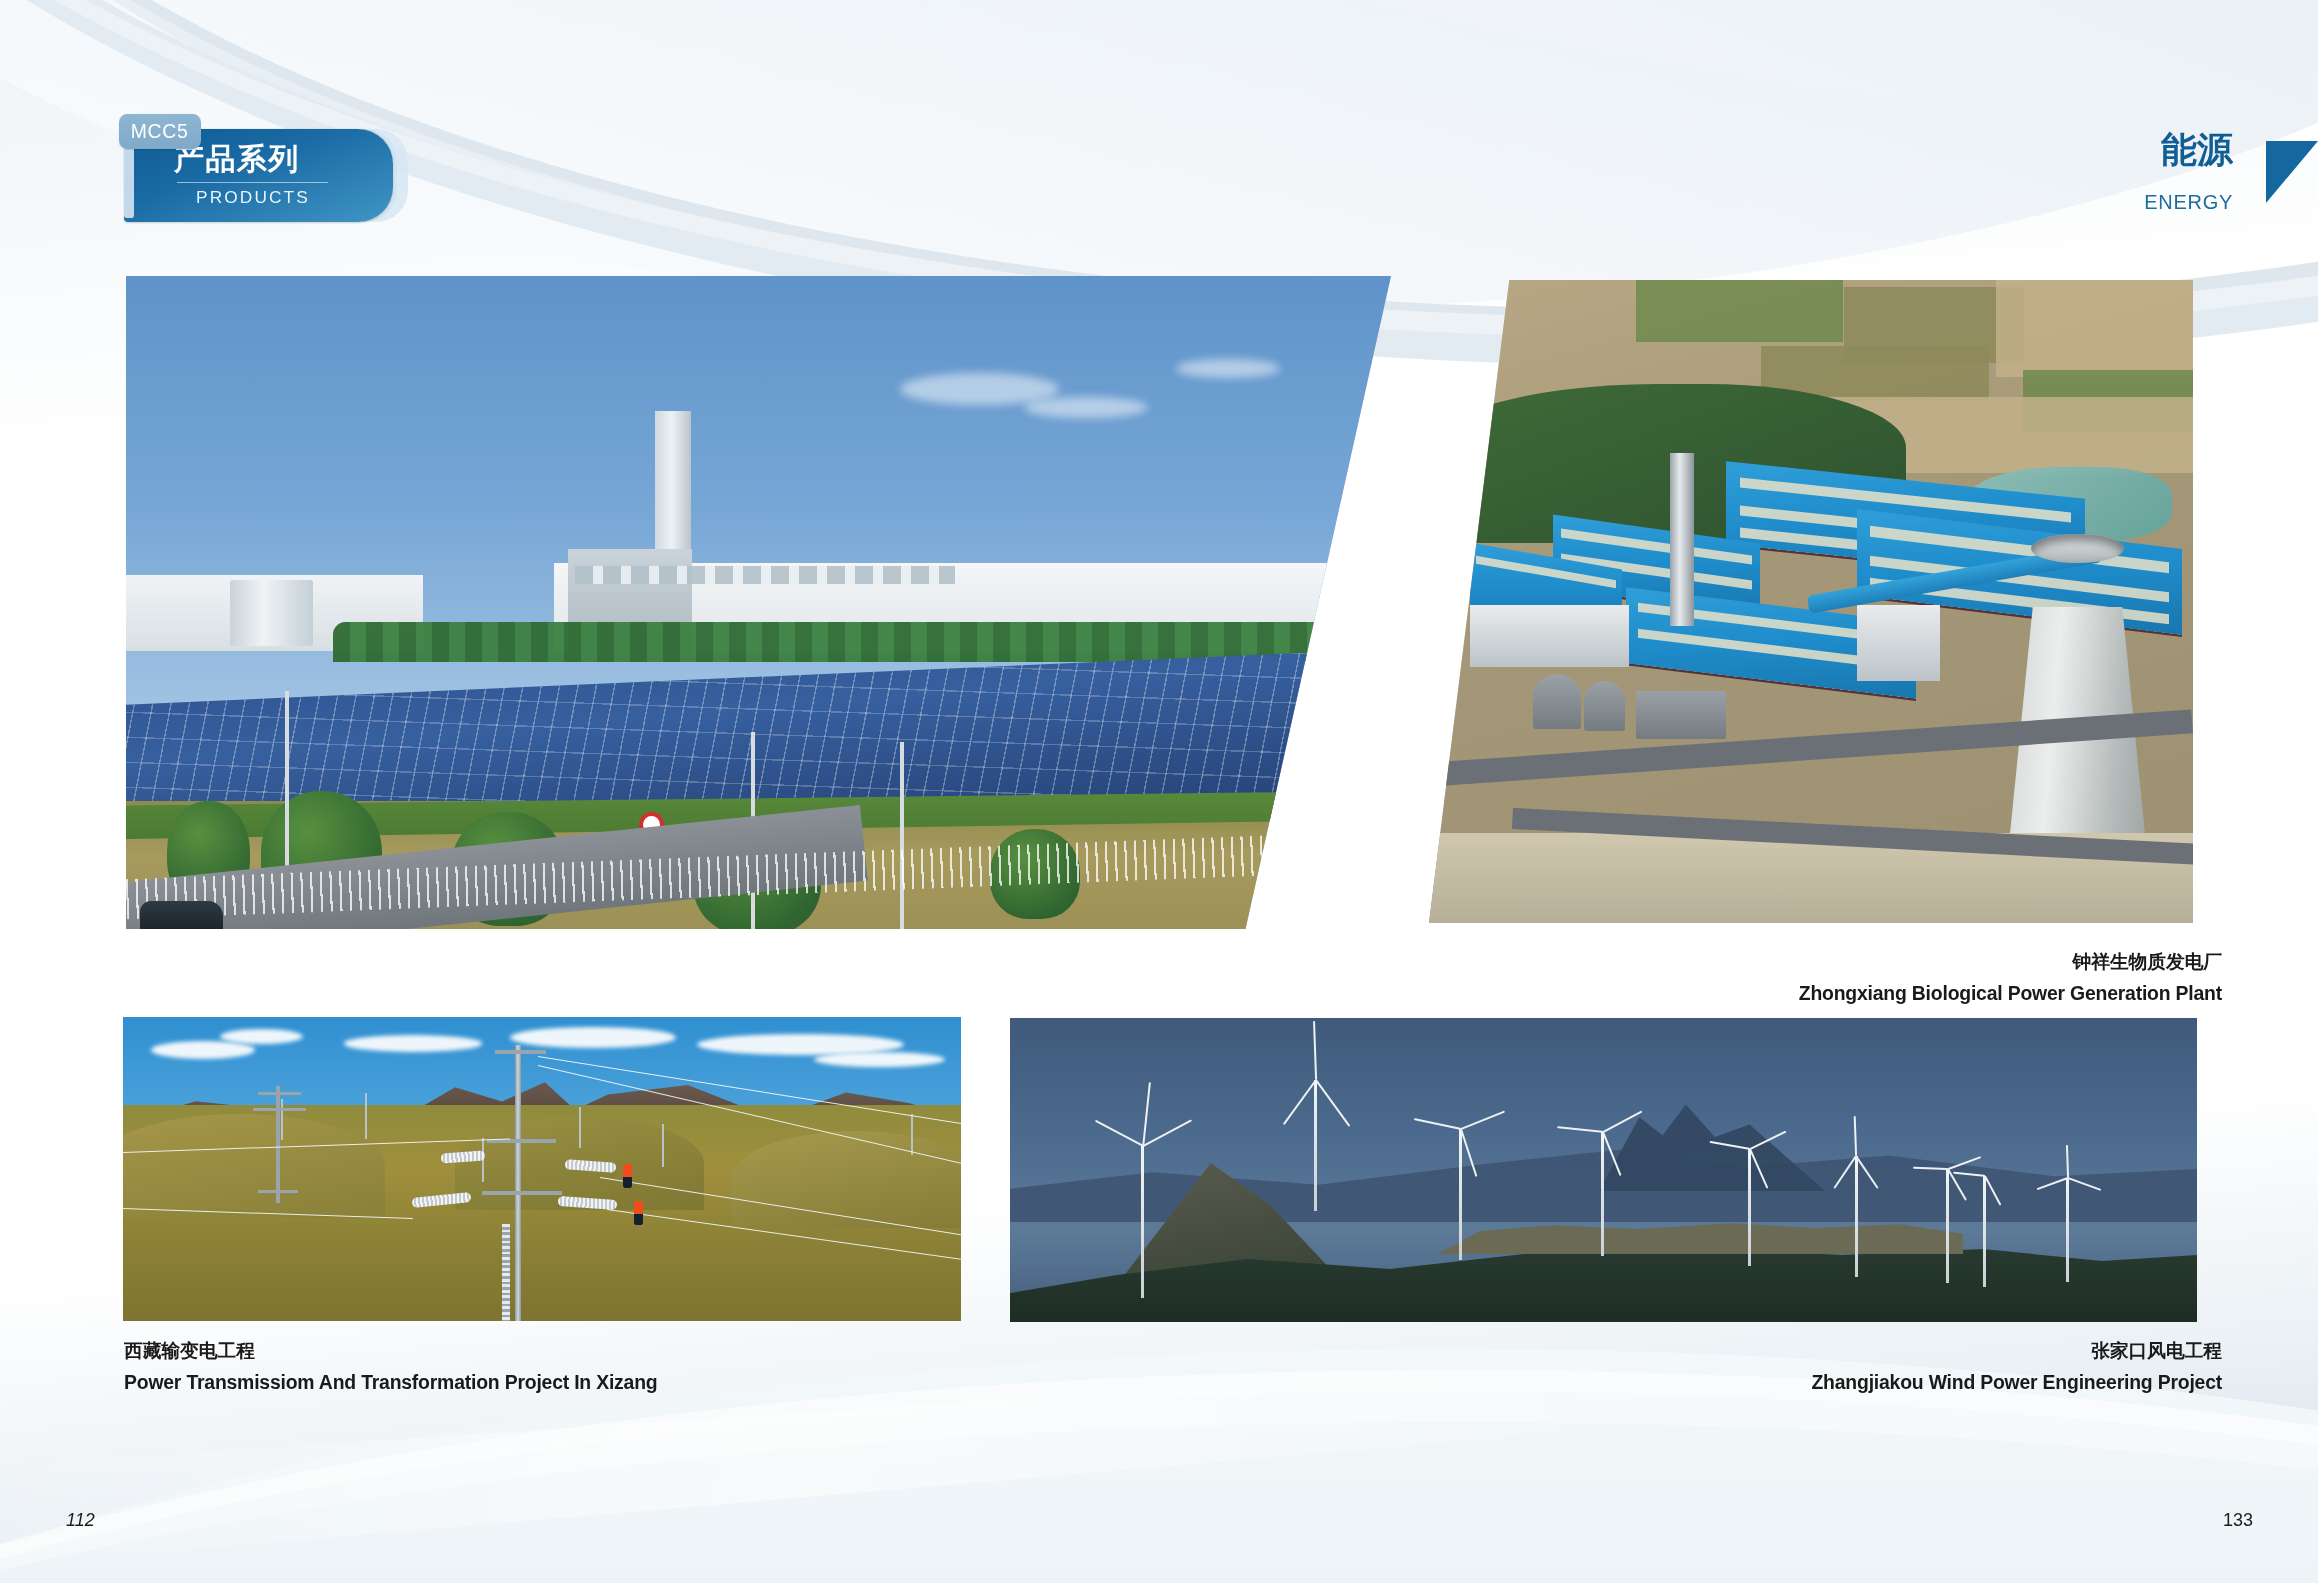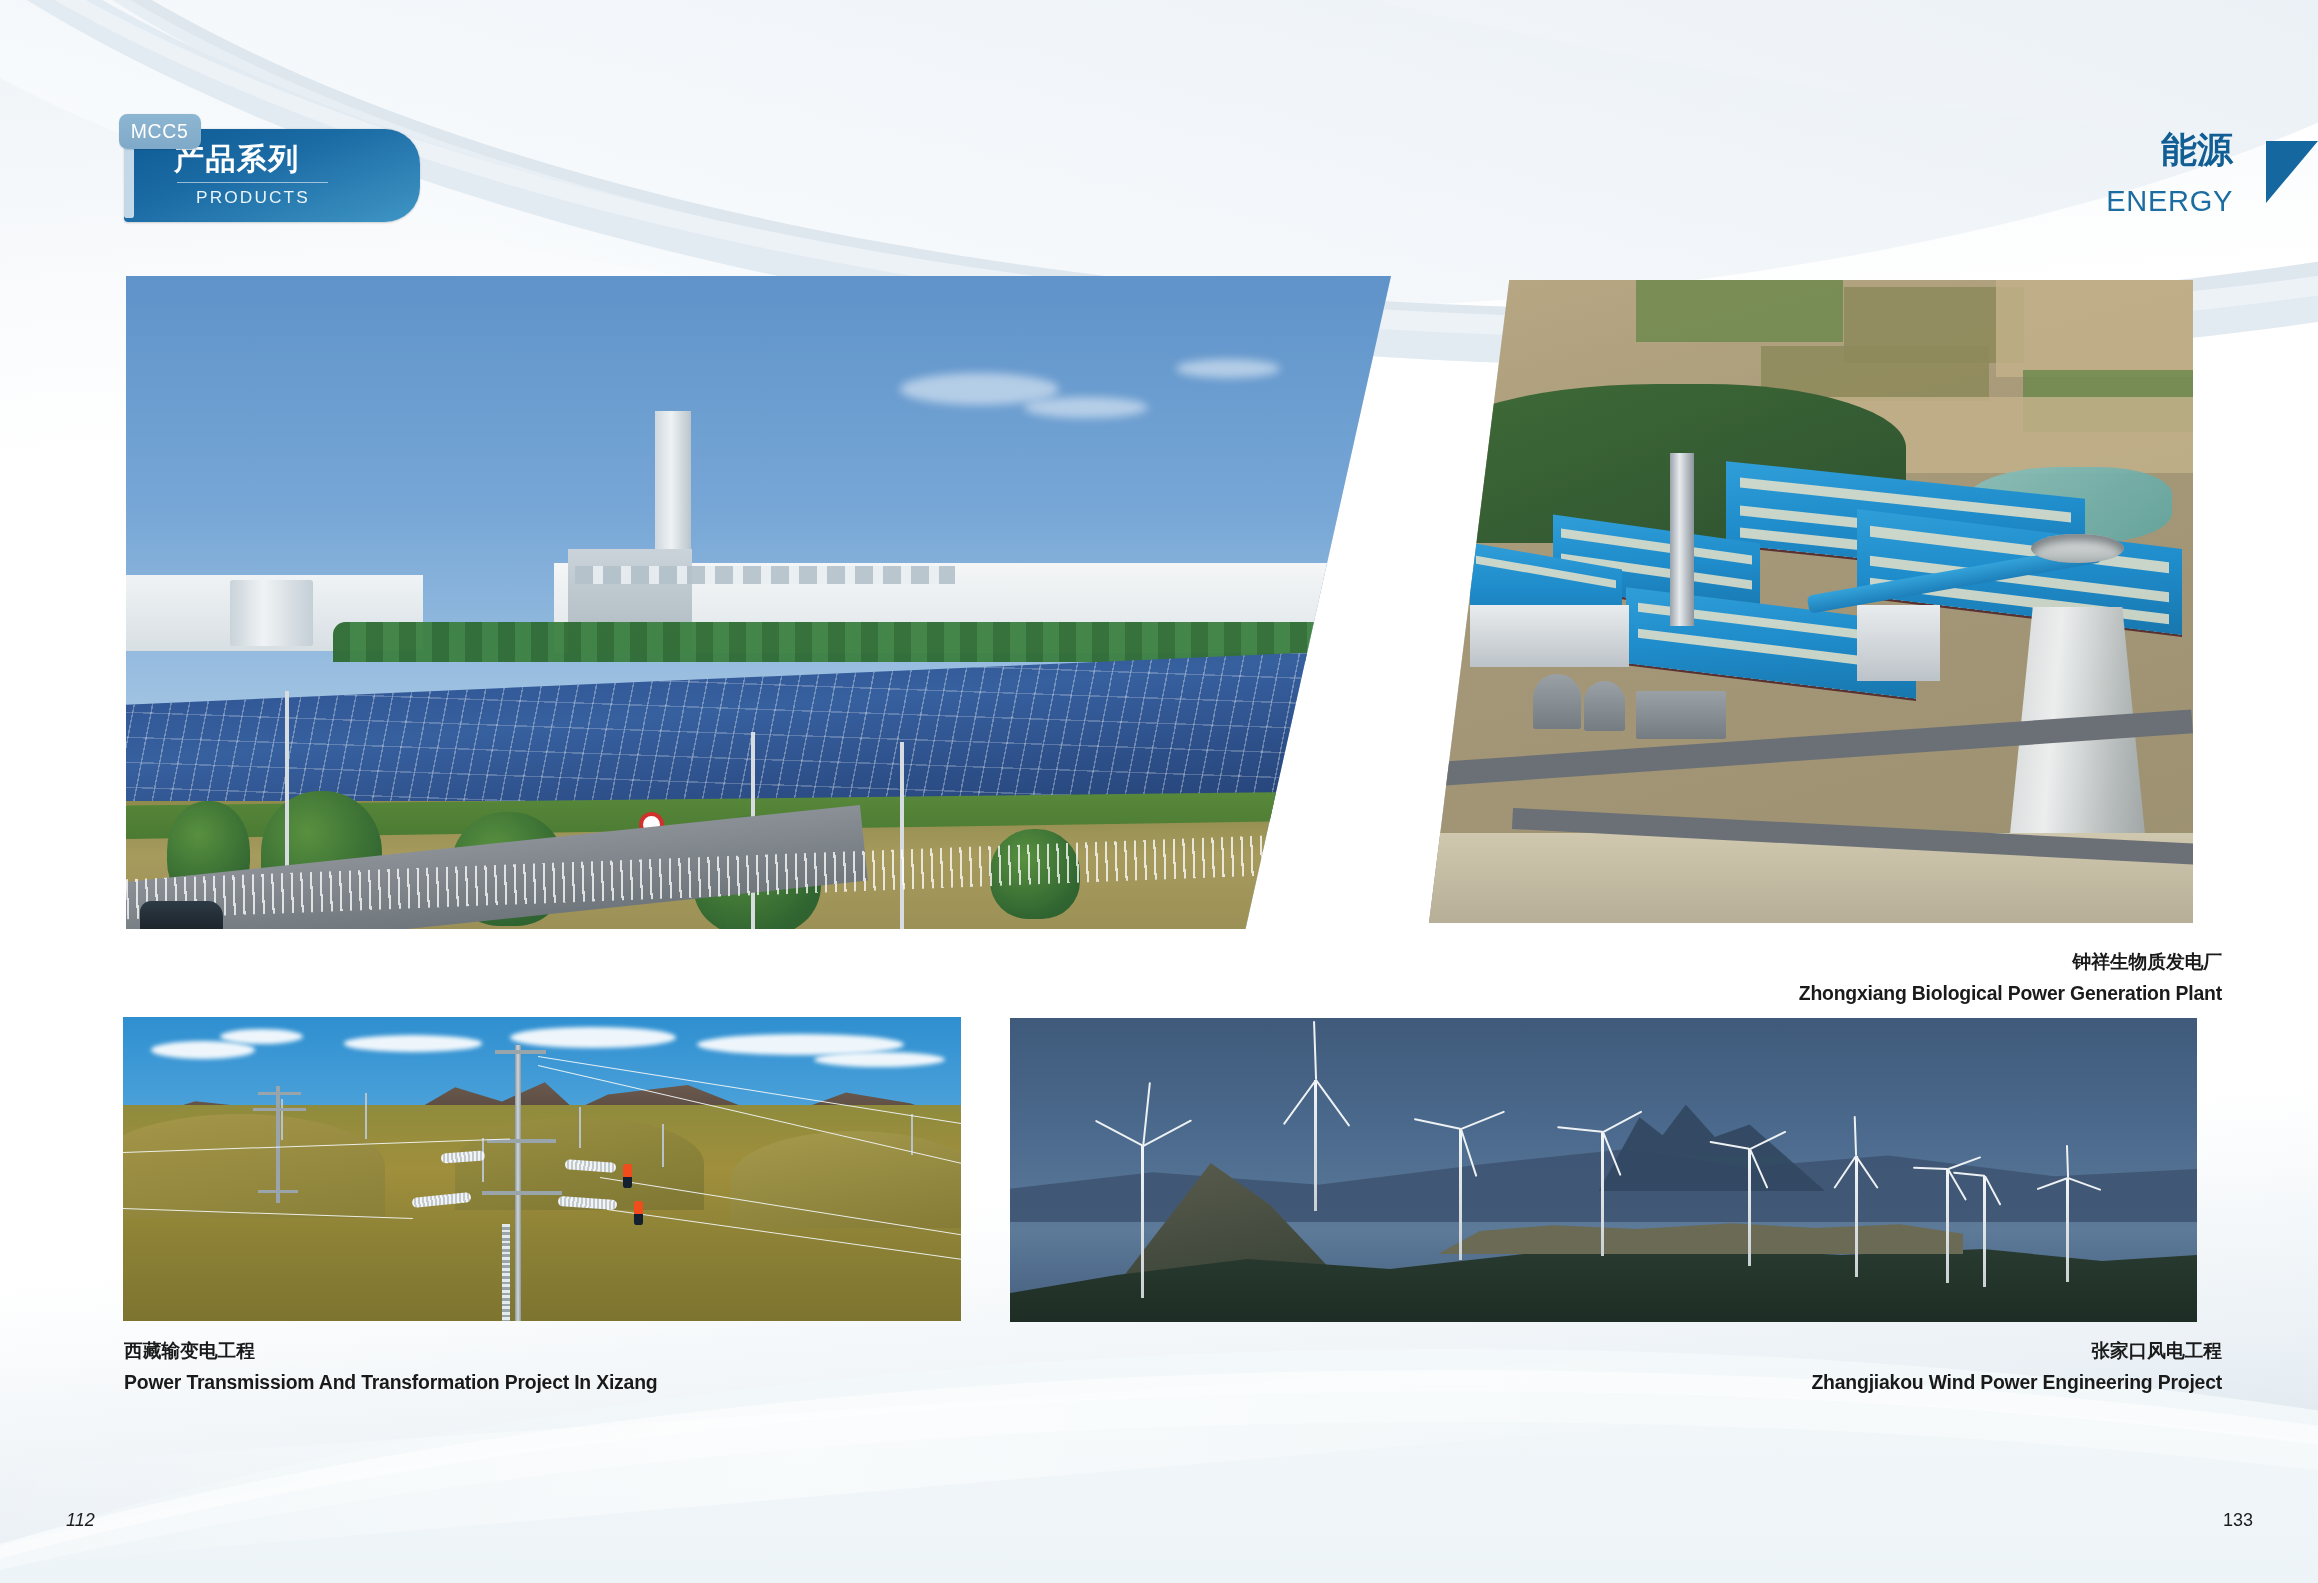--- a/index.html
+++ b/index.html
@@ -74,21 +74,21 @@
   #products-tab {
     position:absolute; left:124px; top:129px; width:287px; height:93px;
   }
   .tab-curve {
     position:absolute; top:0; right:0; height:93px; width:41px;
     border-top-right-radius:32px; border-bottom-right-radius:32px;
   }
   .tab-curve.c1 { right:14px; width:36px; background:#bcd4e6; opacity:.75; }
   .tab-curve.c2 { right:2.8px;  width:36px; background:#d5e6f2; opacity:.8; }
   #tab-body {
-    position:absolute; left:0; top:0; width:296px; height:93px;
+    position:absolute; left:0; top:0; width:269px; height:93px;
     background:linear-gradient(160deg,#0e5b94 0%,#1a6aa4 40%,#3f96c4 100%);
     border-top-right-radius:35px; border-bottom-right-radius:35px;
     border-top-left-radius:4.1px; border-bottom-left-radius:4.1px;
     box-shadow:0 0.7px 2.1px rgba(0,0,0,.18);
   }
   #tab-left-edge {
     position:absolute; left:0; top:4.1px; width:9.7px; height:85px;
     background:#c3d8e8; border-radius:2.8px;
   }
   #tab-cn {
@@ -113,21 +113,21 @@
     box-shadow:0 0.7px 1.4px rgba(0,0,0,.12);
   }
 
   
   #energy-block { position:absolute; right:86px; top:131px; text-align:right; }
   #energy-cn {
     color:#115e94; font-size:36px; font-weight:bold; line-height:1.05;
     font-family:"DejaVu Sans","Liberation Sans",sans-serif;
   }
   #energy-en {
-    color:#1b6ca0; font-size:29px; letter-spacing:0.7px; margin-top:16px;
+    color:#1b6ca0; font-size:20px; letter-spacing:0.7px; margin-top:22px;
   }
   #energy-triangle {
     position:absolute; right:-85px; top:9.7px;
     width:0; height:0;
     border-left:52px solid #14689f;
     border-bottom:62px solid transparent;
   }
 
   
   .photo { position:absolute; overflow:hidden; background:#cfd8de; }

